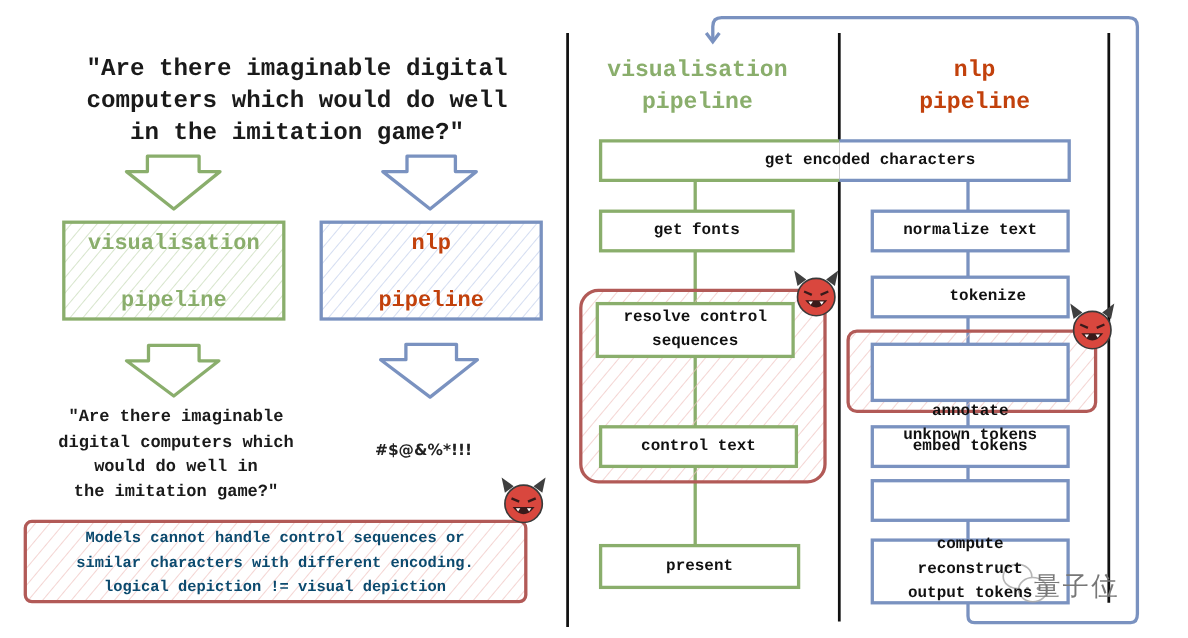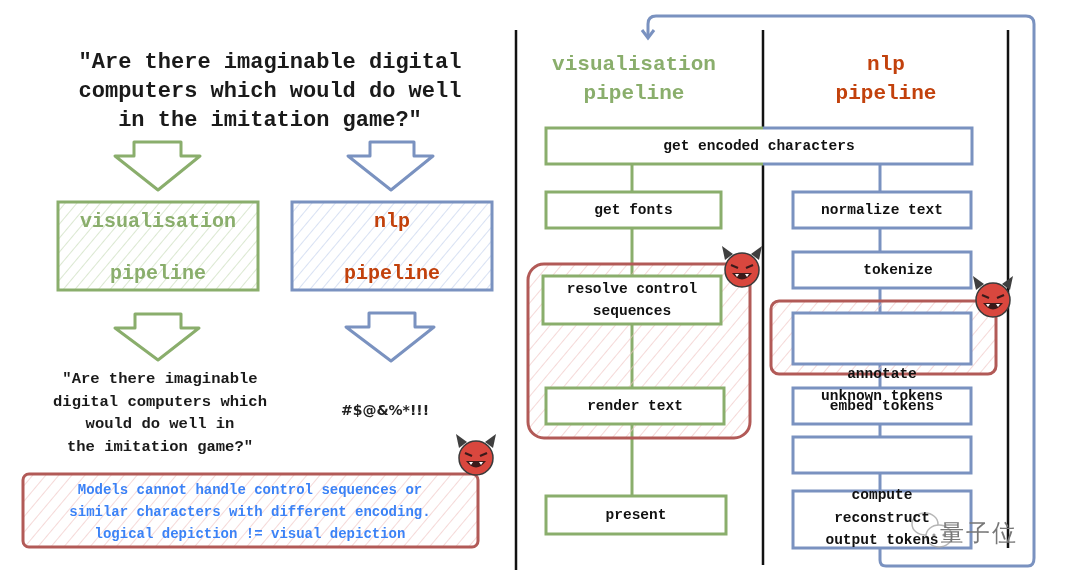--- a/index.html
+++ b/index.html
@@ -3,21 +3,21 @@
 <meta charset="utf-8">
 <style>
   html, body { margin:0; padding:0; background:#ffffff; }
   body { width:1080px; height:580px; position:relative; overflow:hidden; font-family:"Liberation Mono","DejaVu Sans Mono",monospace; }
   svg#diagram { position:absolute; left:0; top:0; }
   .t { font-family:"Liberation Mono","DejaVu Sans Mono",monospace; font-weight:bold; }
   .abs { position:absolute; }
   .quote-big { left:40px; top:48px; width:460px; text-align:center; font-size:22px; line-height:29px; color:#1a1a1a; white-space:pre-line; }
   .quote-small { left:20px; top:368px; width:280px; text-align:center; font-size:15.5px; line-height:22.5px; color:#1a1a1a; white-space:pre-line; }
   .garbled { left:330px; top:402px; width:110px; text-align:center; font-family:"DejaVu Sans", sans-serif; font-weight:bold; font-size:14px; color:#222; }
-  .warn-text { left:26px; top:479px; width:448px; text-align:center; font-size:14px; line-height:22px; color:#3b82f6; white-space:pre-line; }
+  .warn-text { left:26px; top:479px; width:448px; text-align:center; font-size:14px; line-height:22px; color:#0c4a6e; white-space:pre-line; }
   .lane-title { font-size:21px; line-height:29px; text-align:center; white-space:pre-line; }
   .green { color:#8aae6c; }
   .blue  { color:#c2410c; }
   .box-label { font-size:14.5px; line-height:22px; color:#111; text-align:center; white-space:pre-line; display:flex; align-items:center; justify-content:center; }
   .big-box-label { font-size:20px; text-align:center; }
   .watermark { left:940px; top:517px; font-family:"DejaVu Sans",sans-serif; font-size:24px; color:#777; letter-spacing:2px; }
 </style>
 </head>
 <body>
 
@@ -120,26 +120,26 @@
 
 <div class="abs t warn-text">Models cannot handle control sequences or
 similar characters with different encoding.
 logical depiction != visual depiction</div>
 
 <div class="abs t lane-title green" style="left:520px; top:50px; width:228px;">visualisation
 pipeline</div>
 <div class="abs t lane-title blue" style="left:766px; top:50px; width:240px;">nlp
 pipeline</div>
 
-<div class="abs t box-label" style="left:546px; top:128px; width:426px; height:36px;">get encoded characters</div>
+<div class="abs t box-label" style="left:546px; top:128px; width:426px; height:36px;padding-left:32px;">get encoded characters</div>
 
 <div class="abs t box-label" style="left:546px; top:192px; width:175px; height:36px;">get fonts</div>
 <div class="abs t box-label" style="left:543px; top:276px; width:178px; height:48px;">resolve control
 sequences</div>
-<div class="abs t box-label" style="left:546px; top:388px; width:178px; height:36px;">render text</div>
+<div class="abs t box-label" style="left:546px; top:388px; width:178px; height:36px;">control text</div>
 <div class="abs t box-label" style="left:546px; top:496px; width:180px; height:38px;">present</div>
 
 <div class="abs t box-label" style="left:793px; top:192px; width:178px; height:36px;">normalize text</div>
 <div class="abs t box-label" style="left:793px; top:252px; width:178px; height:36px;padding-left:16px;">tokenize</div>
 <div class="abs t box-label" style="left:793px; top:313px; width:178px; height:48px;margin-top:48px;">annotate
 unknown tokens</div>
 <div class="abs t box-label" style="left:793px; top:388px; width:178px; height:36px;">embed tokens</div>
 <div class="abs t box-label" style="left:793px; top:437px; width:178px; height:36px;margin-top:40px;">compute</div>
 <div class="abs t box-label" style="left:793px; top:491px; width:178px; height:75px;">reconstruct
 output tokens</div>

